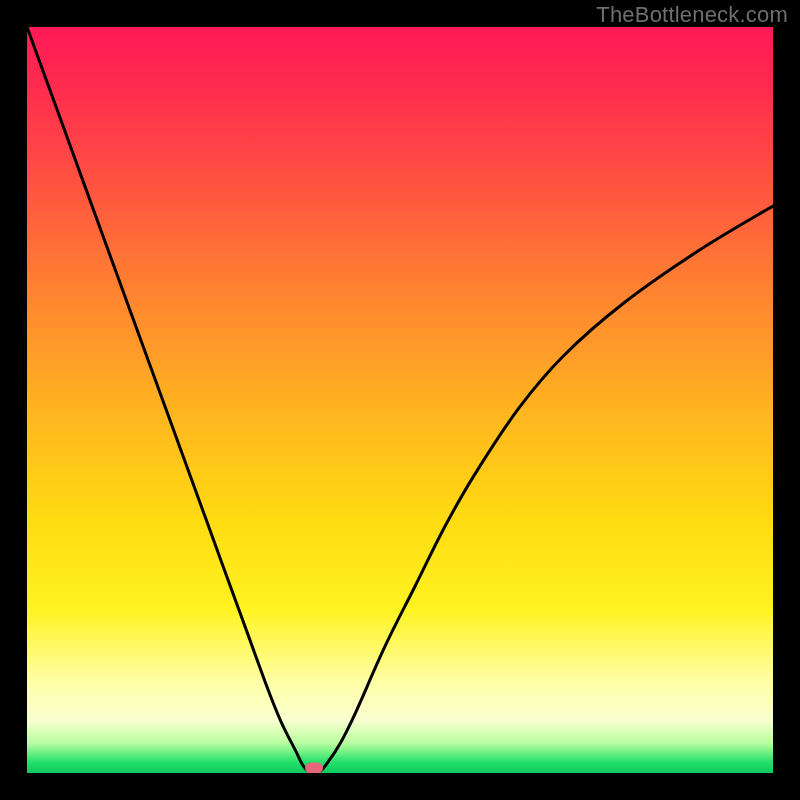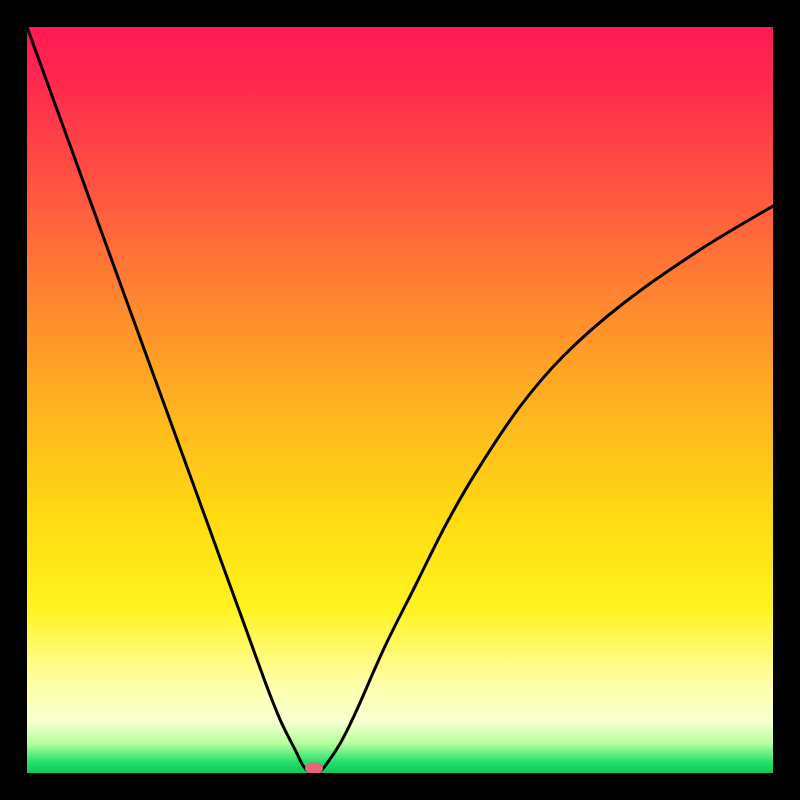--- a/index.html
+++ b/index.html
@@ -74,20 +74,21 @@
     border-radius: 6px;
     background: #e4677a;
     transform: translate(-50%, -50%);
   }
 </style>
 </head>
 <body>
 
 <div class="frame">
 
+  <div class="watermark">TheBottleneck.com</div>
 
   <div class="plot-area">
     <div class="gradient"></div>
 
     <svg class="curve" viewBox="0 0 746 746" preserveAspectRatio="none">
       <path id="curve-path" fill="none" stroke="#000" stroke-width="3" stroke-linecap="round" stroke-linejoin="round" d="M 0.00 0.00 C 5.37 14.77, 19.10 52.52, 29.84 82.06 C 40.58 111.60, 48.94 134.58, 59.68 164.12 C 70.42 193.66, 78.78 216.64, 89.52 246.18 C 100.26 275.72, 108.62 298.70, 119.36 328.24 C 130.10 357.78, 138.46 380.76, 149.20 410.30 C 159.94 439.84, 168.30 462.82, 179.04 492.36 C 189.78 521.90, 198.14 544.88, 208.88 574.42 C 219.62 603.96, 230.66 635.00, 238.72 656.48 C 246.78 677.96, 248.27 681.69, 253.64 693.78 C 259.01 705.87, 264.53 715.56, 268.56 723.62 C 272.59 731.68, 273.33 734.51, 276.02 738.54 C 278.71 742.57, 280.79 744.66, 283.48 746.00 C 286.17 747.34, 288.25 747.34, 290.94 746.00 C 293.63 744.66, 294.37 743.91, 298.40 738.54 C 302.43 733.17, 307.95 725.56, 313.32 716.16 C 318.69 706.76, 320.18 703.78, 328.24 686.32 C 336.30 668.86, 347.34 642.01, 358.08 619.18 C 368.82 596.35, 377.18 580.98, 387.92 559.50 C 398.66 538.02, 407.02 519.96, 417.76 499.82 C 428.50 479.68, 434.17 469.08, 447.60 447.60 C 461.03 426.12, 476.25 401.94, 492.36 380.46 C 508.47 358.98, 518.32 347.04, 537.12 328.24 C 555.92 309.44, 572.63 294.82, 596.80 276.02 C 620.97 257.22, 644.54 241.26, 671.40 223.80 C 698.26 206.34, 732.57 187.10, 746.00 179.04"></path>
     </svg>
 
     <div class="marker" id="min-marker" style="left: 287.21px; top: 741px;"></div>
   </div>

